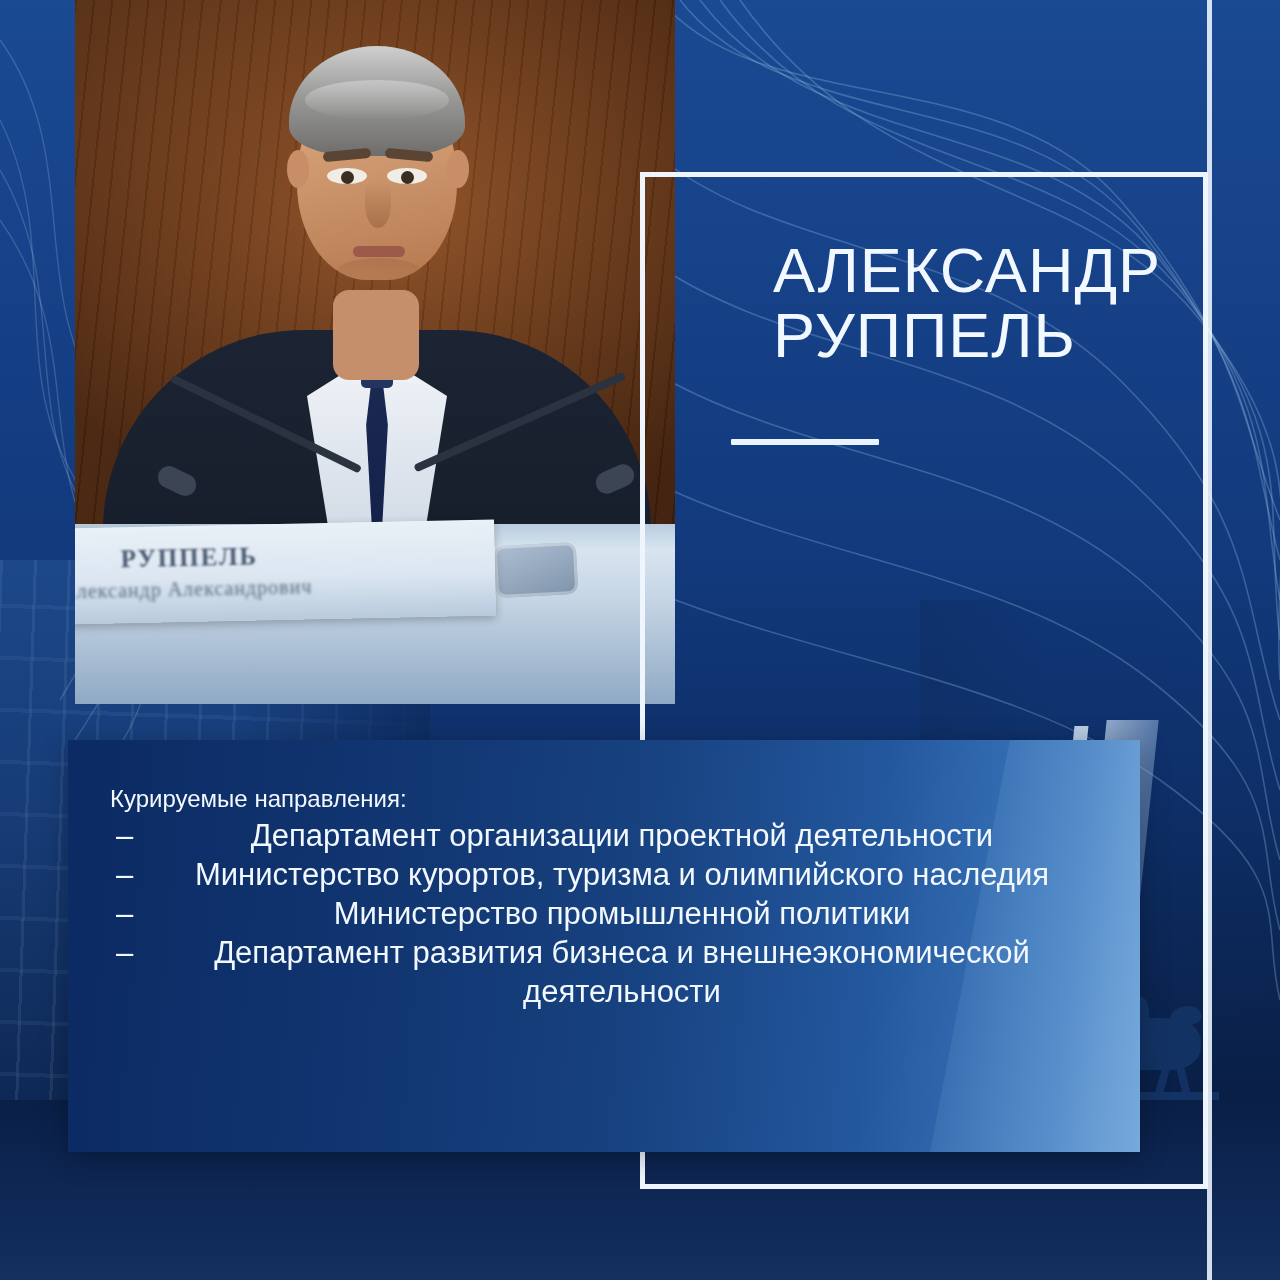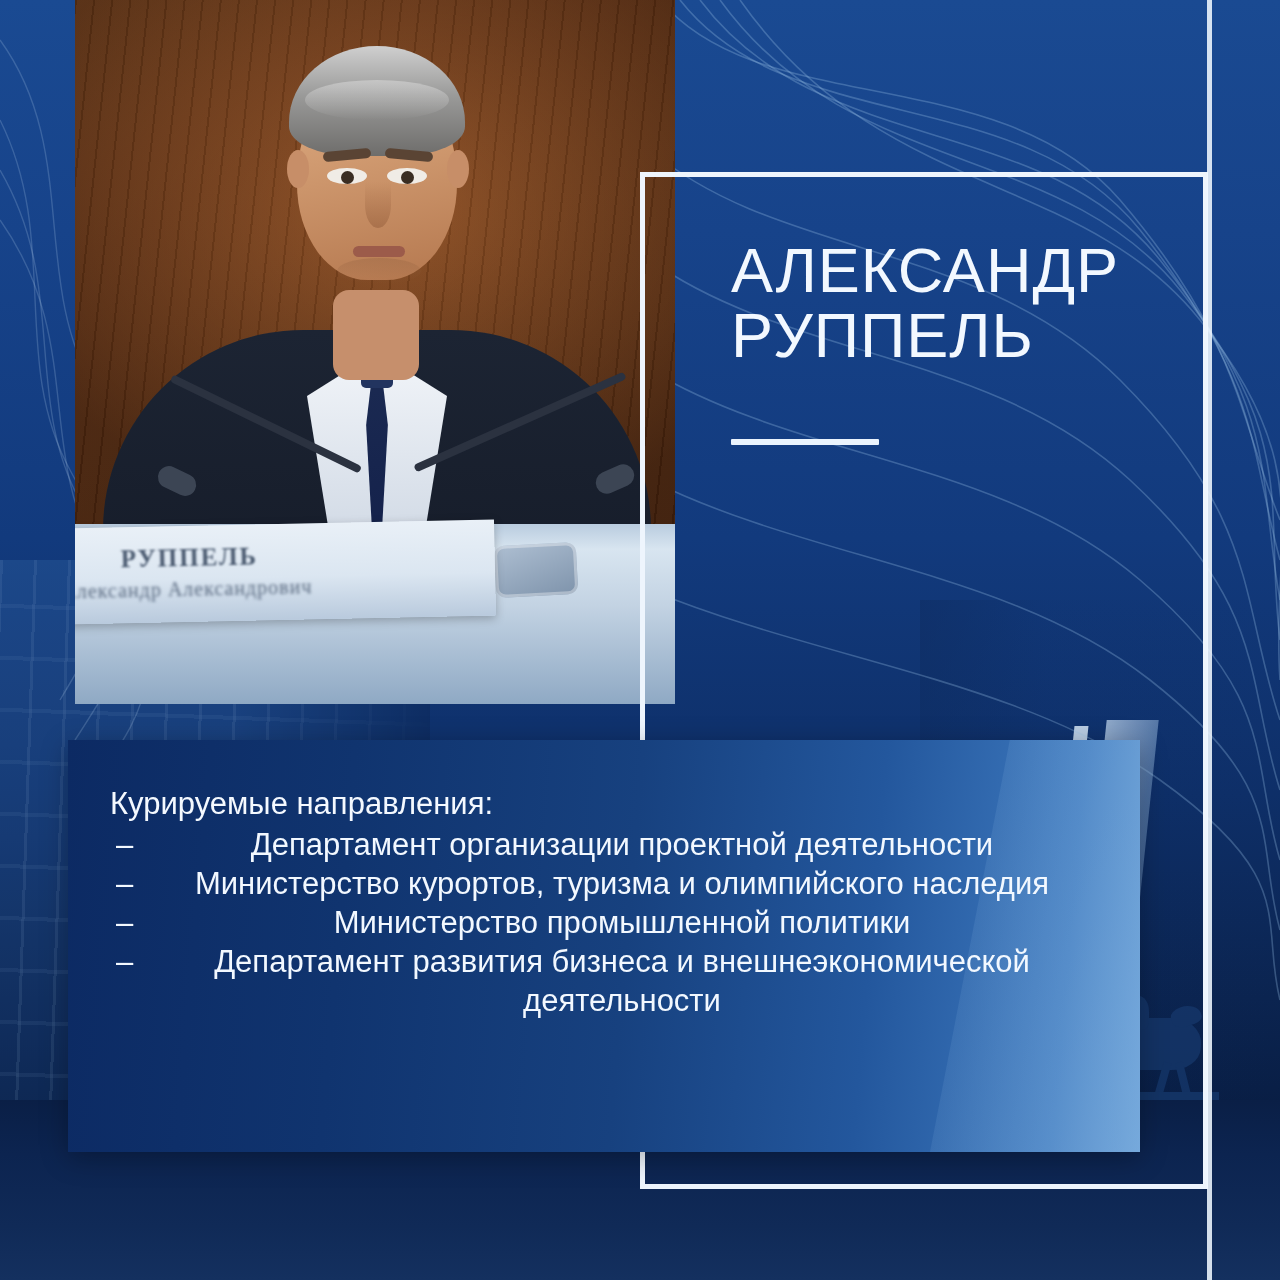--- a/index.html
+++ b/index.html
@@ -128,36 +128,36 @@
   .mic.m2{left:330px;top:418px;width:230px;height:8px;transform:rotate(-24deg);}
   .michead{position:absolute;width:40px;height:22px;background:#3c4554;border-radius:12px;}
   .michead.h1{left:82px;top:470px;transform:rotate(26deg);}
   .michead.h2{left:520px;top:468px;transform:rotate(-24deg);}
 
   
   .frame{position:absolute;left:640px;top:172px;width:568px;height:1017px;
     border:5px solid #eef5fd;border-left-color:#eef5fd;background:transparent;}
 
   
-  .title{position:absolute;left:731px;top:238px;width:470px;
+  .title{position:absolute;left:773px;top:238px;width:470px;
     color:#f2f8ff;font-size:63px;line-height:1.03;font-weight:400;letter-spacing:1px;}
   .divider{position:absolute;left:731px;top:439px;width:148px;height:6px;
     background:#eaf3fd;border-radius:1px;}
   .subtitle{position:absolute;left:731px;top:511px;width:470px;
     color:#e6f0fb;font-size:29px;line-height:1.28;font-weight:400;}
 
   
   .infobox{position:absolute;left:68px;top:740px;width:1072px;height:412px;
     background:linear-gradient(95deg,#0c2a63 0%,#10346f 26%,#17417f 52%,#23579d 74%,#3d78bd 92%,#5c94cf 100%);
     box-shadow:0 6px 26px rgba(0,0,0,.28);}
   .infobox .clip{position:absolute;right:0;top:0;width:210px;height:412px;
     background:linear-gradient(100deg,rgba(120,170,220,0) 0%,rgba(150,195,235,.45) 100%);
     clip-path:polygon(38% 0,100% 0,100% 100%,0 100%);}
   .info-inner{position:absolute;left:42px;top:44px;right:40px;}
-  .info-head{color:#f4f9ff;font-size:31px;line-height:1.26;margin:0 0 2px 0;font-weight:400;}
+  .info-head{color:#f4f9ff;font-size:24px;line-height:1.26;margin:0 0 2px 0;font-weight:400;}
   .info-list{list-style:none;margin:0;padding:0;text-align:center;}
   .info-list li{color:#f2f8ff;font-size:31px;line-height:1.26;position:relative;padding-left:34px;}
   .info-list li::before{content:"–";position:absolute;left:6px;top:0;color:#f2f8ff;}
 </style>
 </head>
 <body>
 
 <div class="stage">
 
   <div class="bg-base"></div>

